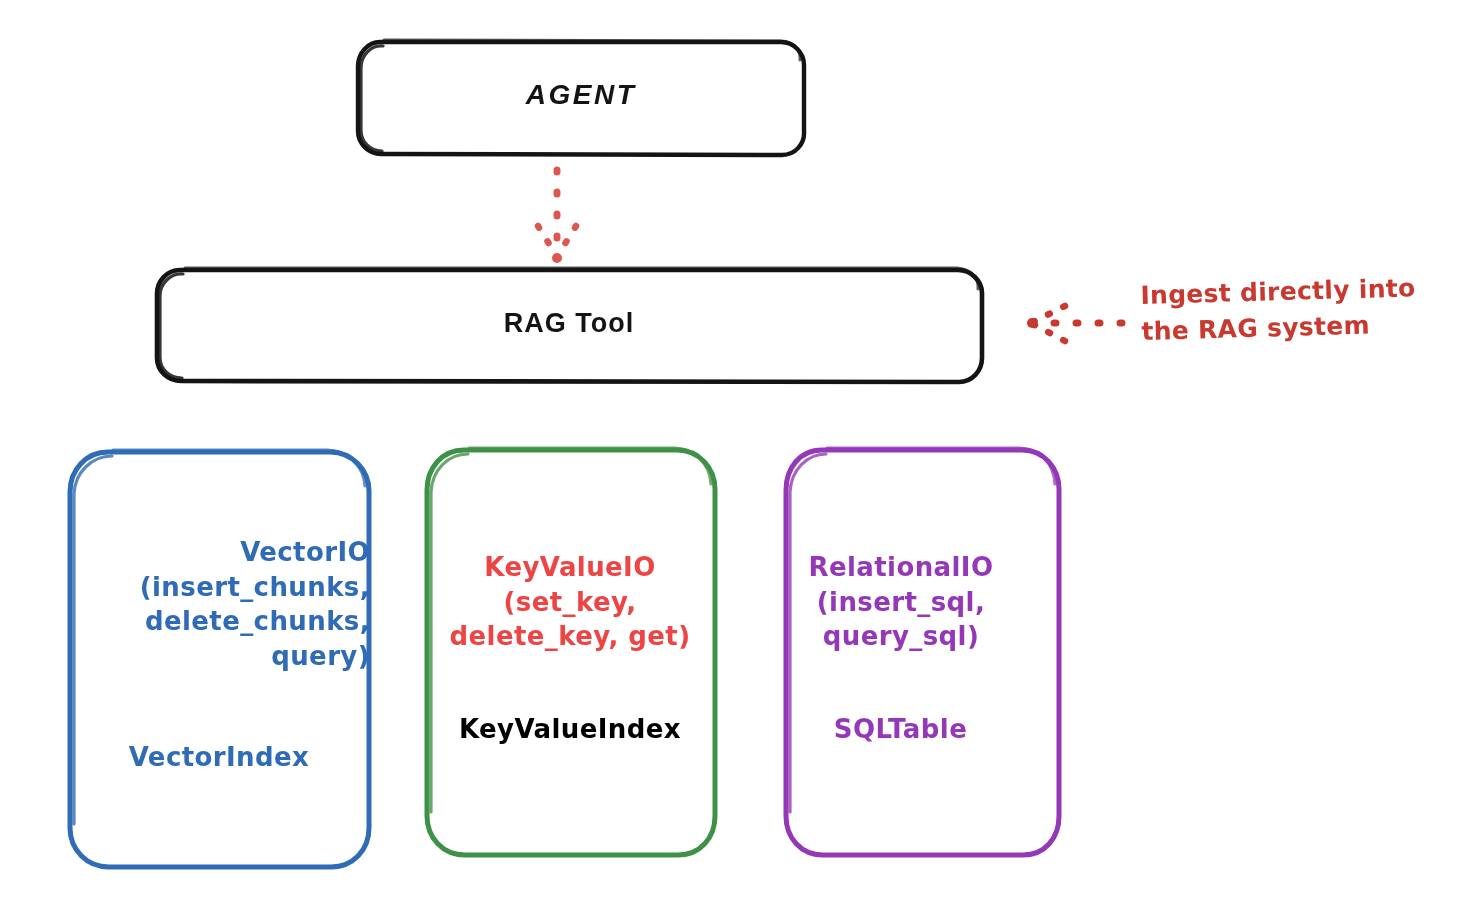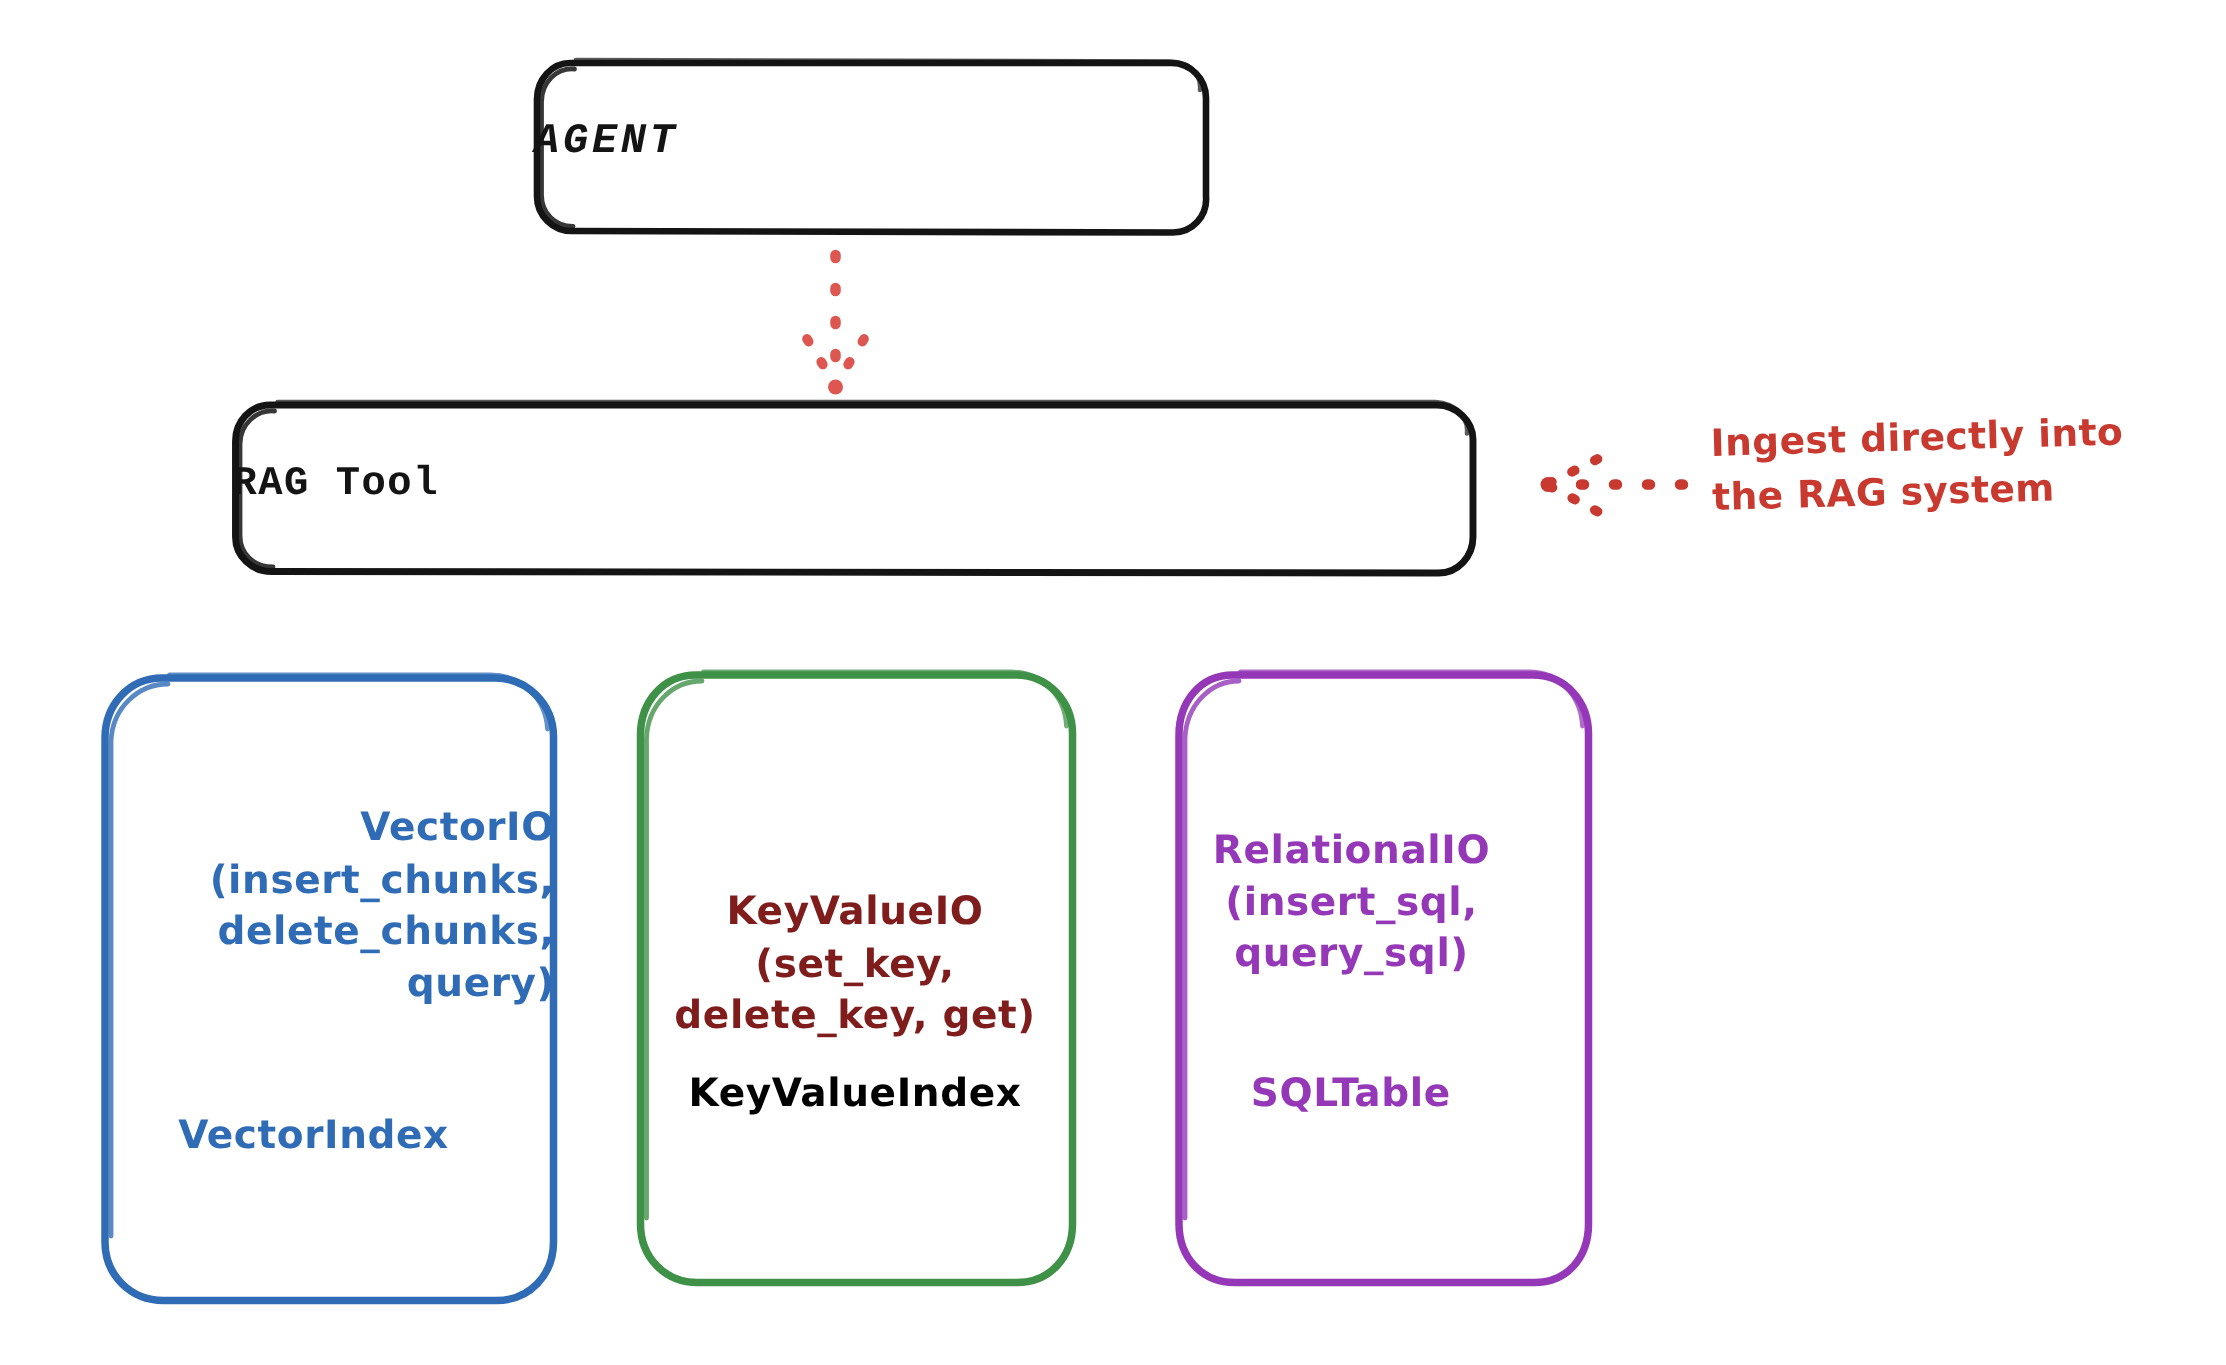--- a/index.html
+++ b/index.html
@@ -17,25 +17,25 @@
 
   #canvas {
     position: absolute;
     inset: 0;
     width: 1484px;
     height: 910px;
   }
 
   .node-label {
     position: absolute;
-    text-align: left;
+    text-align: center;
     white-space: pre-line;
     line-height: 1.22;
     pointer-events: none;
-    font-family: Liberation Mono, monospace;
+    font-family: Liberation Sans, sans-serif;
     letter-spacing: 0.5px;
   }
   #agent-label {
     left: 356px;
     top: 78px;
     width: 450px;
     font-size: 28px;
     font-style: italic;
     font-weight: 700;
     color: #141414;
@@ -70,23 +70,23 @@
   .store-label {
     position: absolute;
     text-align: center;
     white-space: pre-line;
     font-weight: 600;
     letter-spacing: 0.4px;
     pointer-events: none;
   }
 
   #vector-ops    { left: 68px;  top: 535px; width: 302px; font-size: 26px; line-height: 1.33; color: #2f6cb5; text-align: right; }
-  #vector-index  { left: 58px;  top: 740px; width: 302px; font-size: 26px; line-height: 1.33; color: #2f6cb5; }
+  #vector-index  { left: 68px;  top: 740px; width: 302px; font-size: 26px; line-height: 1.33; color: #2f6cb5; }
 
-  #keyvalue-ops   { left: 421px; top: 550px; width: 298px; font-size: 26px; line-height: 1.33; color: #7f1d1d; margin-top: 41px; }
+  #keyvalue-ops   { left: 421px; top: 550px; width: 298px; font-size: 26px; line-height: 1.33; color: #ef4444; }
   #keyvalue-index { left: 421px; top: 712px; width: 298px; font-size: 26px; line-height: 1.33; color: #000000; }
 
   #relational-ops   { left: 785px; top: 550px; width: 232px; font-size: 26px; line-height: 1.33; color: #9438b8; }
   #relational-index { left: 785px; top: 712px; width: 231px; font-size: 26px; line-height: 1.33; color: #9438b8; }
 </style>
 </head>
 <body>
 
 <svg id="canvas" viewBox="0 0 1484 910" xmlns="http://www.w3.org/2000/svg" fill="none">
 

